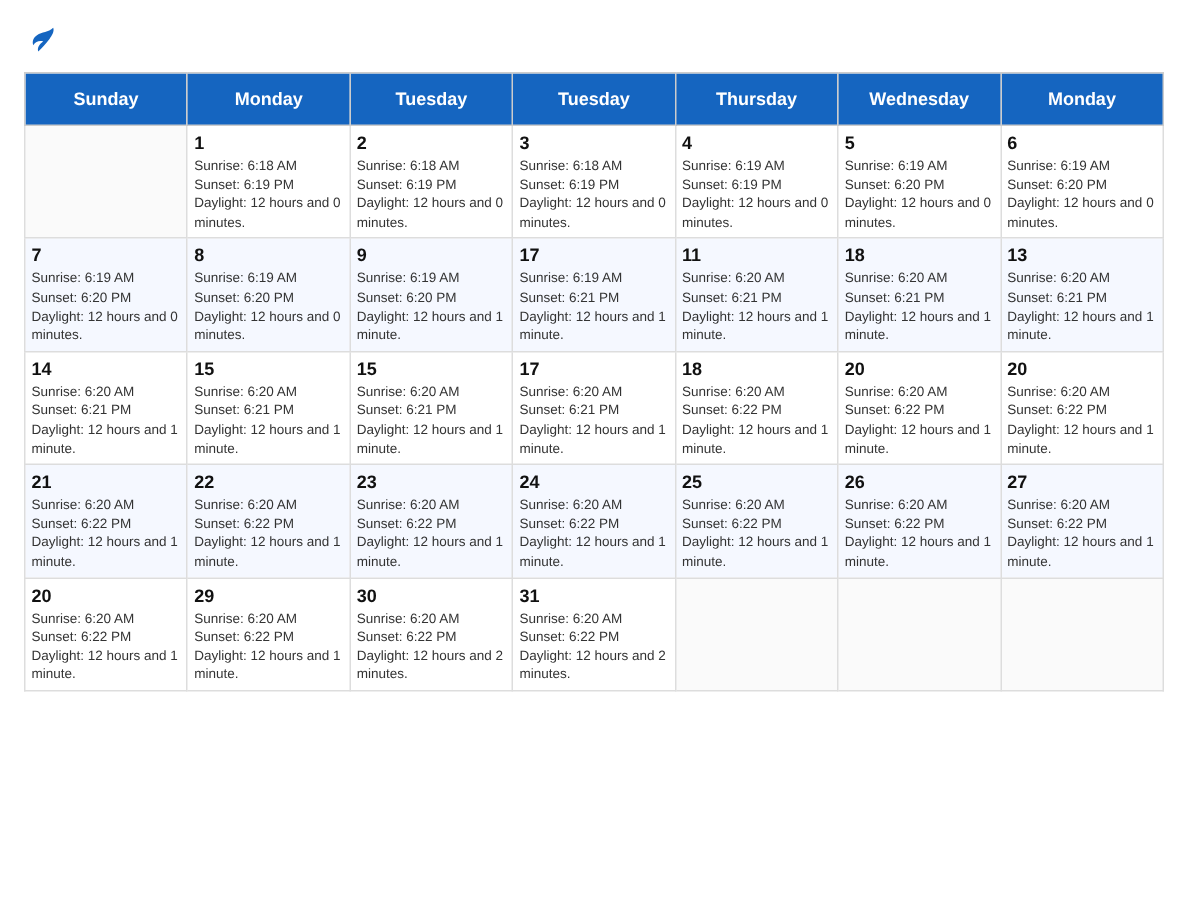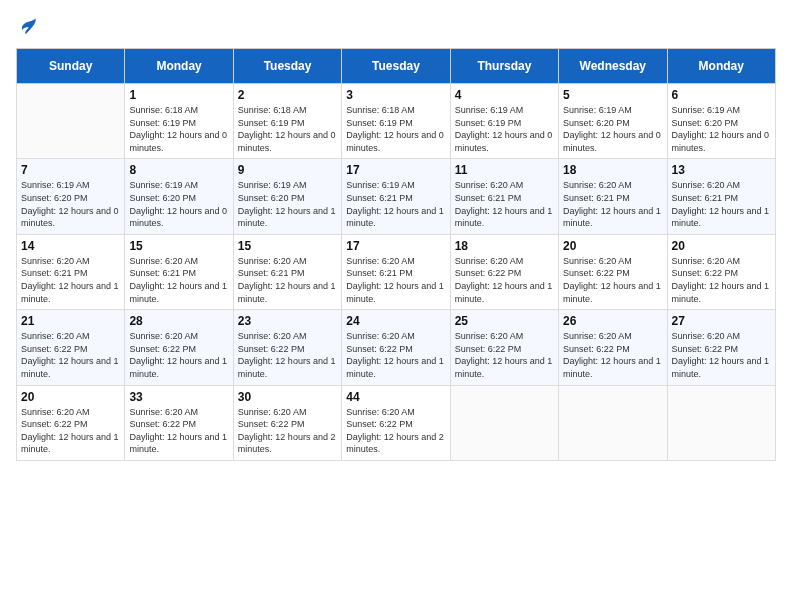--- a/index.html
+++ b/index.html
@@ -273,21 +273,21 @@
       </tr>
       <tr>
         <td>
           <span class="day-number">21</span>
           <div class="day-info">Sunrise: 6:20 AM
 Sunset: 6:22 PM
 Daylight: 12 hours
 and 1 minute.</div>
         </td>
         <td>
-          <span class="day-number">28</span>
+          <span class="day-number">22</span>
           <div class="day-info">Sunrise: 6:20 AM
 Sunset: 6:22 PM
 Daylight: 12 hours
 and 1 minute.</div>
         </td>
         <td>
           <span class="day-number">23</span>
           <div class="day-info">Sunrise: 6:20 AM
 Sunset: 6:22 PM
 Daylight: 12 hours
@@ -324,35 +324,35 @@
       </tr>
       <tr>
         <td>
           <span class="day-number">20</span>
           <div class="day-info">Sunrise: 6:20 AM
 Sunset: 6:22 PM
 Daylight: 12 hours
 and 1 minute.</div>
         </td>
         <td>
-          <span class="day-number">33</span>
+          <span class="day-number">29</span>
           <div class="day-info">Sunrise: 6:20 AM
 Sunset: 6:22 PM
 Daylight: 12 hours
 and 1 minute.</div>
         </td>
         <td>
           <span class="day-number">30</span>
           <div class="day-info">Sunrise: 6:20 AM
 Sunset: 6:22 PM
 Daylight: 12 hours
 and 2 minutes.</div>
         </td>
         <td>
-          <span class="day-number">44</span>
+          <span class="day-number">31</span>
           <div class="day-info">Sunrise: 6:20 AM
 Sunset: 6:22 PM
 Daylight: 12 hours
 and 2 minutes.</div>
         </td>
         <td class="empty"></td>
         <td class="empty"></td>
         <td class="empty"></td>
       </tr>
     </tbody>

